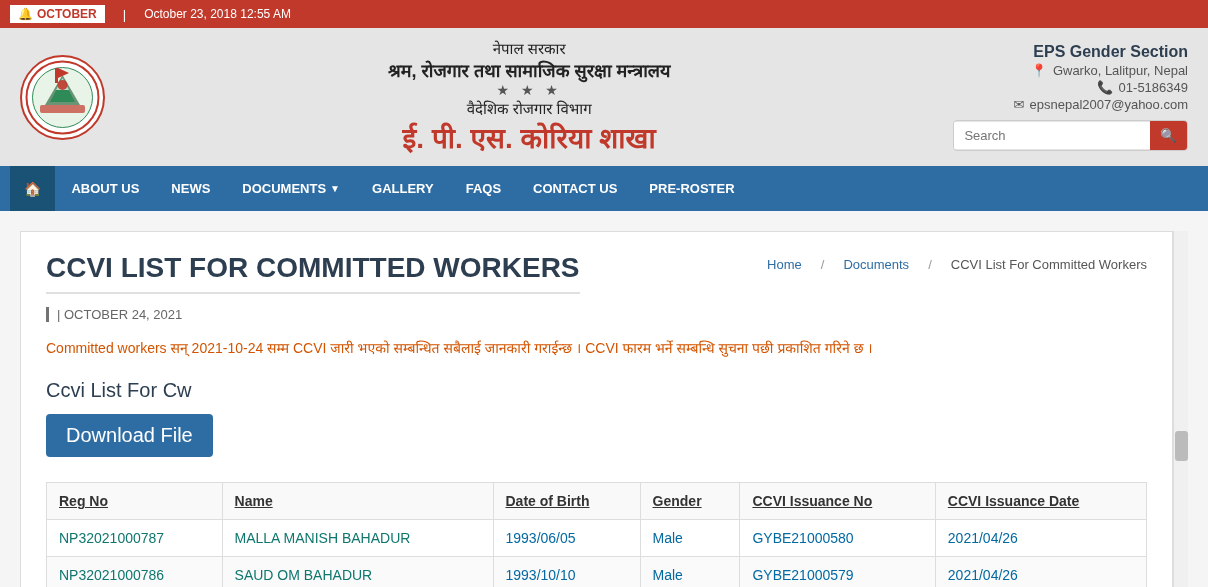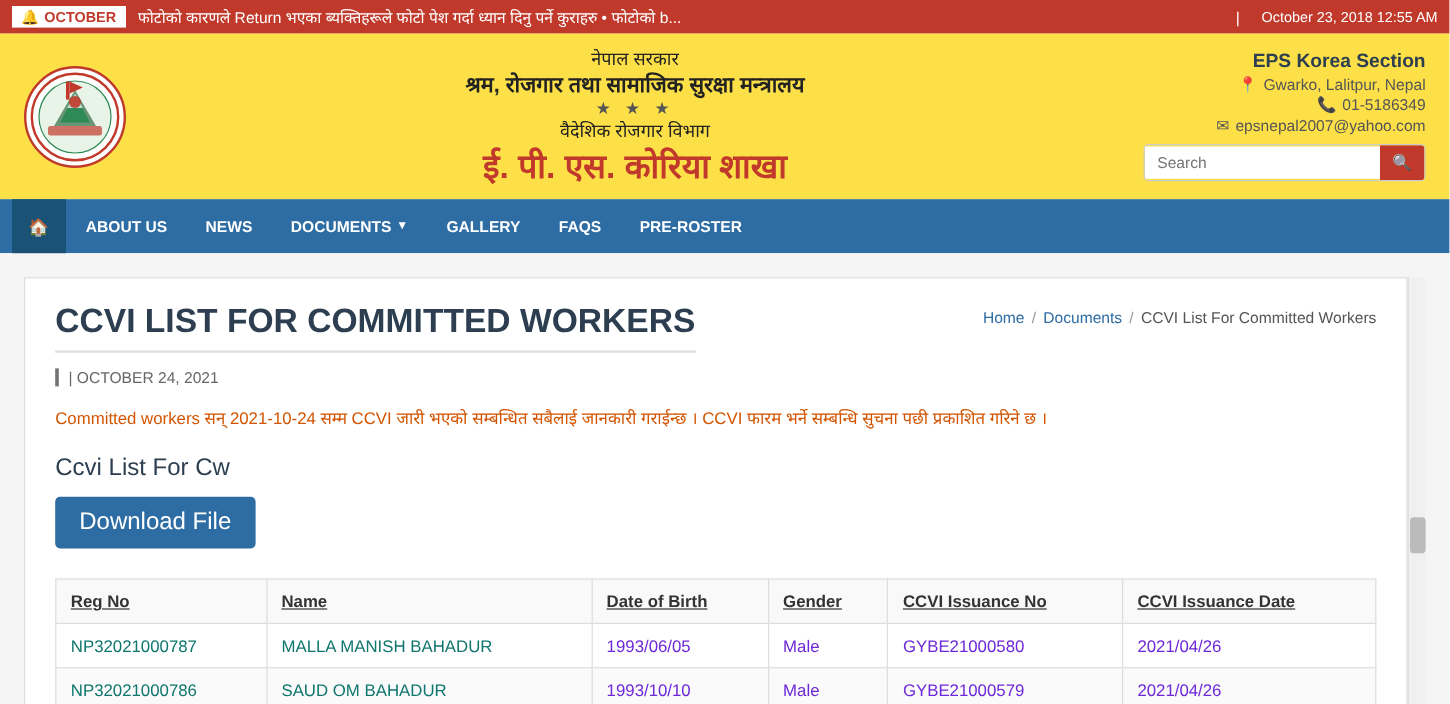--- a/index.html
+++ b/index.html
@@ -37,21 +37,21 @@
       margin-left: 10px;
       white-space: nowrap;
       font-size: 12px;
     }
 
     
     .header {
       display: flex;
       align-items: center;
       padding: 10px 20px;
-      background: #fde047;
+      background: #e5e5e5;
     }
     .header-center {
       flex: 1;
       text-align: center;
     }
     .header-center .gov-name {
       font-size: 15px;
       color: #222;
     }
     .header-center .ministry {
@@ -201,21 +201,21 @@
     
     .breadcrumb-area {
       display: flex;
       justify-content: flex-end;
       align-items: flex-start;
       padding-top: 5px;
     }
     .breadcrumb {
       display: flex;
       align-items: flex-end;
-      gap: 6px;
+      gap: 19px;
       font-size: 13px;
       color: #555;
     }
     .breadcrumb a {
       color: #2e6da4;
       text-decoration: none;
     }
     .breadcrumb .sep { color: #999; }
 
     
@@ -229,21 +229,21 @@
       border: 1px solid #ddd;
       padding: 10px 12px;
       text-align: left;
       font-weight: bold;
       color: #333;
       text-decoration: underline;
     }
     .data-table td {
       border: 1px solid #ddd;
       padding: 10px 12px;
-      color: #6d28d9;
+      color: #0369a1;
     }
     .data-table td.link-cell {
       color: #0f766e;
     }
     .data-table tr:nth-child(even) td { background: #fafafa; }
 
     
     .side-scroll {
       width: 15px;
       background: #f0f0f0;
@@ -264,21 +264,20 @@
     }
   </style>
 </head>
 <body>
 
 <div class="notices-bar">
   <div class="notices-label">
     <span>🔔</span>
     <span>OCTOBER</span>
   </div>
-  <div class="notices-text">फोटोको कारणले Return भएका ब्यक्तिहरूले फोटो पेश गर्दा ध्यान दिनु पर्ने कुराहरु • फोटोको b...</div>
   <span style="margin: 0 8px;">|</span>
   <div class="notices-date">October 23, 2018 12:55 AM</div>
 </div>
 
 <div class="header">
 
   <div class="logo-circle">
     <svg width="75" height="75" viewBox="0 0 75 75">
       <circle cx="37.5" cy="37.5" r="36" fill="#fff" stroke="#c0392b" stroke-width="2"></circle>
       <circle cx="37.5" cy="37.5" r="30" fill="#e8f4e8" stroke="#2e8b57" stroke-width="1"></circle>
@@ -298,21 +297,21 @@
 
   <div class="header-center">
     <div class="gov-name">नेपाल सरकार</div>
     <div class="ministry">श्रम, रोजगार तथा सामाजिक सुरक्षा मन्त्रालय</div>
     <div class="stars">★ ★ ★</div>
     <div class="dept">वैदेशिक रोजगार विभाग</div>
     <div class="eps-title">ई. पी. एस. कोरिया शाखा</div>
   </div>
 
   <div class="header-right">
-    <div class="org-name">EPS Korea Section</div>
+    <div class="org-name">EPS Gender Section</div>
     <div class="org-detail">
       <span>📍</span>
       <span>Gwarko, Lalitpur, Nepal</span>
     </div>
     <div class="org-detail">
       <span>📞</span>
       <span>01-5186349</span>
     </div>
     <div class="org-detail">
       <span>✉</span>
@@ -339,20 +338,23 @@
   </div>
   <div class="nav-item">
     <span>DOCUMENTS</span>
     <span class="dropdown-arrow">▼</span>
   </div>
   <div class="nav-item">
     <span>GALLERY</span>
   </div>
   <div class="nav-item">
     <span>FAQS</span>
+  </div>
+  <div class="nav-item">
+    <span>CONTACT US</span>
   </div>
   <div class="nav-item">
     <span>PRE-ROSTER</span>
   </div>
 </nav>
 
 <div class="content-wrapper">
   <div class="main-content">
 
     

